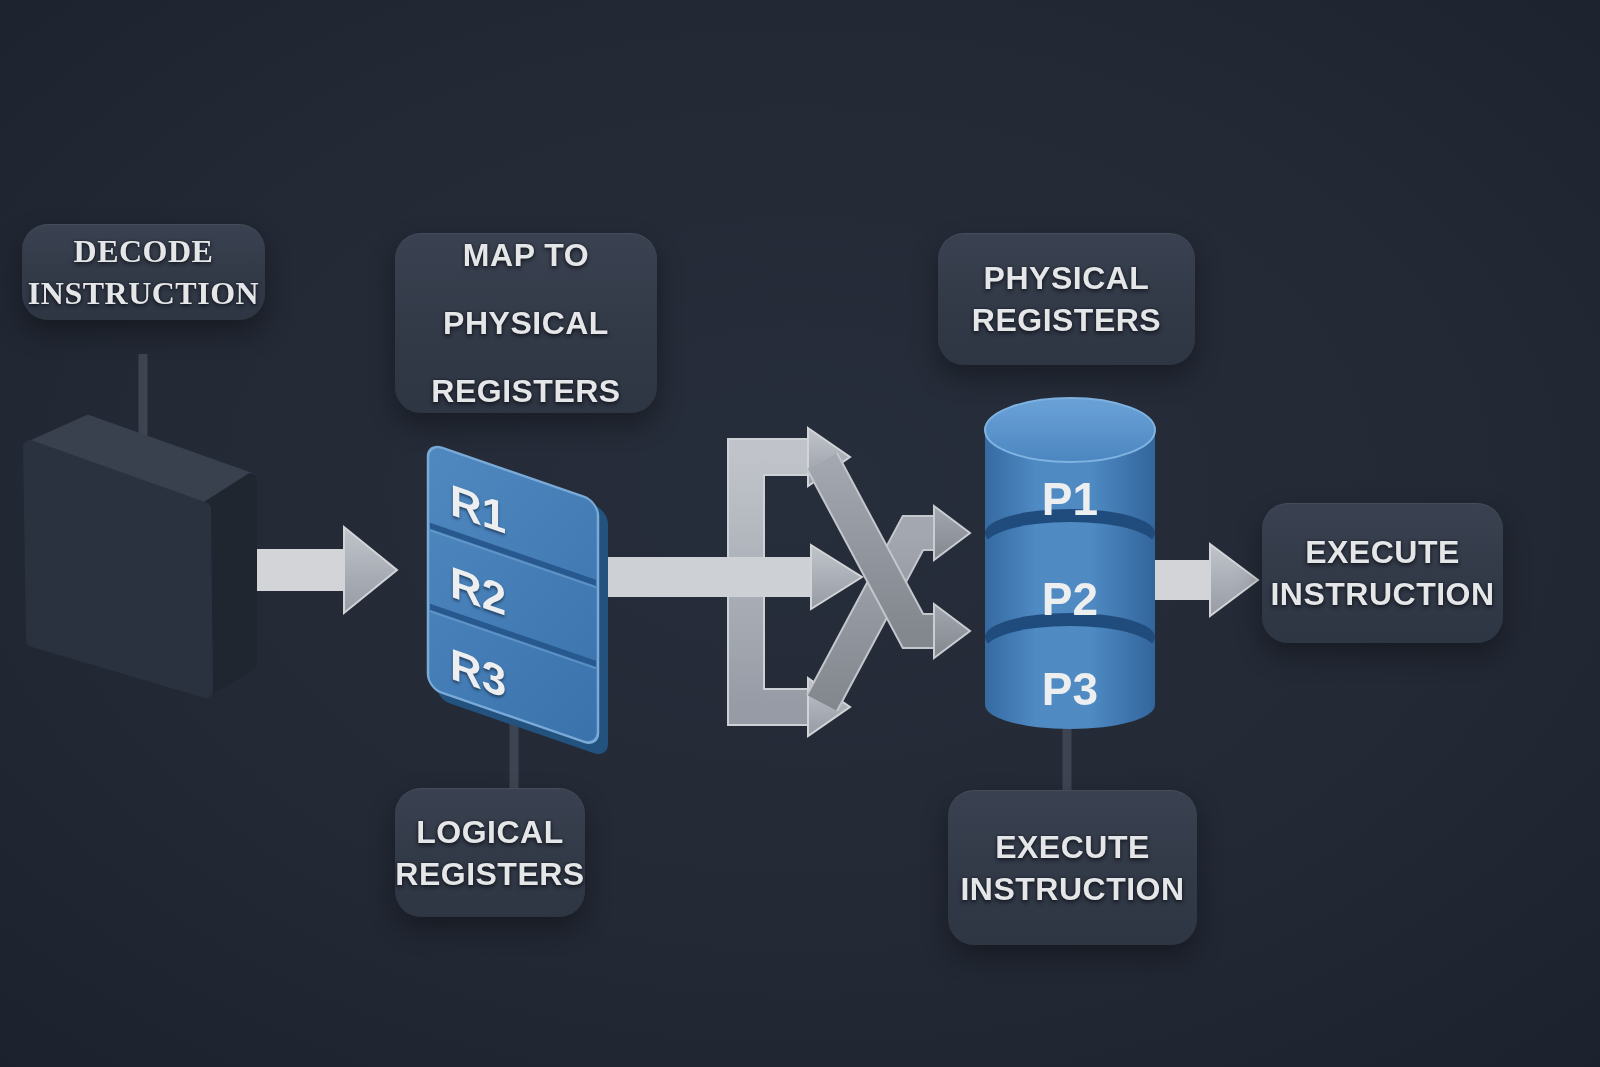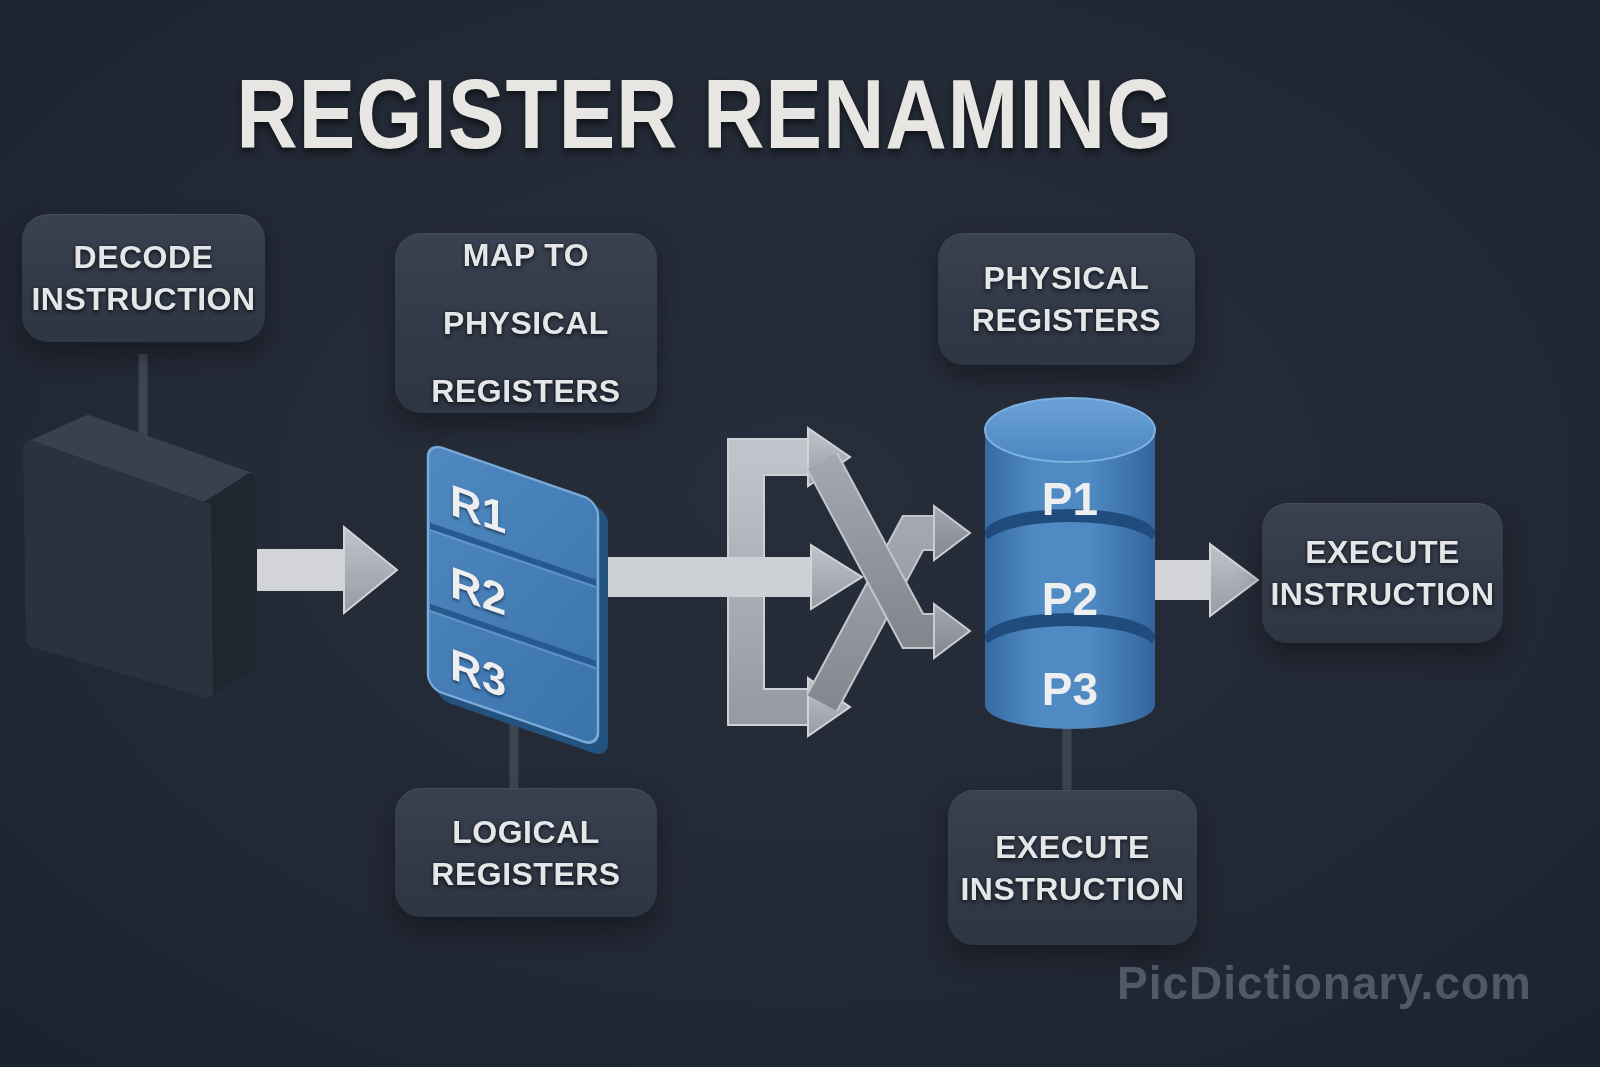--- a/index.html
+++ b/index.html
@@ -18,38 +18,37 @@
   .diagram{position:absolute;left:0;top:0;width:1600px;height:1067px;}
   .label-box{
     position:absolute;display:flex;flex-direction:column;align-items:center;justify-content:center;
     background:linear-gradient(180deg,#3a4150 0%,#323947 55%,#2e3543 100%);
     border-radius:26px;
     box-shadow:0 12px 26px rgba(0,0,0,.35), inset 0 1px 0 rgba(255,255,255,.06);
     color:#e5e6e8;font-weight:bold;font-size:32px;line-height:42px;
     letter-spacing:.5px;text-align:center;
     text-shadow:0 2px 4px rgba(6,10,16,.7), 0 0 2px rgba(6,10,16,.5);
   }
-  .box-decode{left:22px;top:214px;width:243px;height:128px;}
+  .box-decode{left:22px;top:224px;width:243px;height:96px;font-family:Liberation Serif, serif;}
   .box-map{left:395px;top:233px;width:262px;height:180px;gap:26px;}
   .box-physical{left:938px;top:233px;width:257px;height:132px;}
   .box-exec-right{left:1262px;top:503px;width:241px;height:140px;}
-  .box-logical{left:395px;top:788px;width:262px;height:129px;}
+  .box-logical{left:395px;top:788px;width:190px;height:129px;}
   .box-exec-bottom{left:948px;top:790px;width:249px;height:155px;}
   .watermark{
     position:absolute;right:68px;top:956px;
     font-size:46px;font-weight:bold;letter-spacing:1px;
     color:rgba(148,158,180,.42);
   }
 </style>
 </head>
 <body>
 
 <div class="stage">
 
-  <h1 class="title"><span>REGISTER RENAMING</span></h1>
 
   <svg class="diagram" viewBox="0 0 1600 1067" aria-hidden="true">
     <defs>
       <linearGradient id="gAr" x1="0" y1="0" x2="0" y2="1">
         <stop offset="0" stop-color="#c0c4ca"></stop>
         <stop offset="1" stop-color="#969ba5"></stop>
       </linearGradient>
       <linearGradient id="gArD" x1="0" y1="0" x2="0" y2="1">
         <stop offset="0" stop-color="#a2a7b0"></stop>
         <stop offset="1" stop-color="#83888f"></stop>
@@ -166,15 +165,14 @@
   <div class="label-box box-logical">
     <span>LOGICAL</span>
     <span>REGISTERS</span>
   </div>
 
   <div class="label-box box-exec-bottom">
     <span>EXECUTE</span>
     <span>INSTRUCTION</span>
   </div>
 
-  <div class="watermark">PicDictionary.com</div>
 
 </div>
 
 </body></html>

